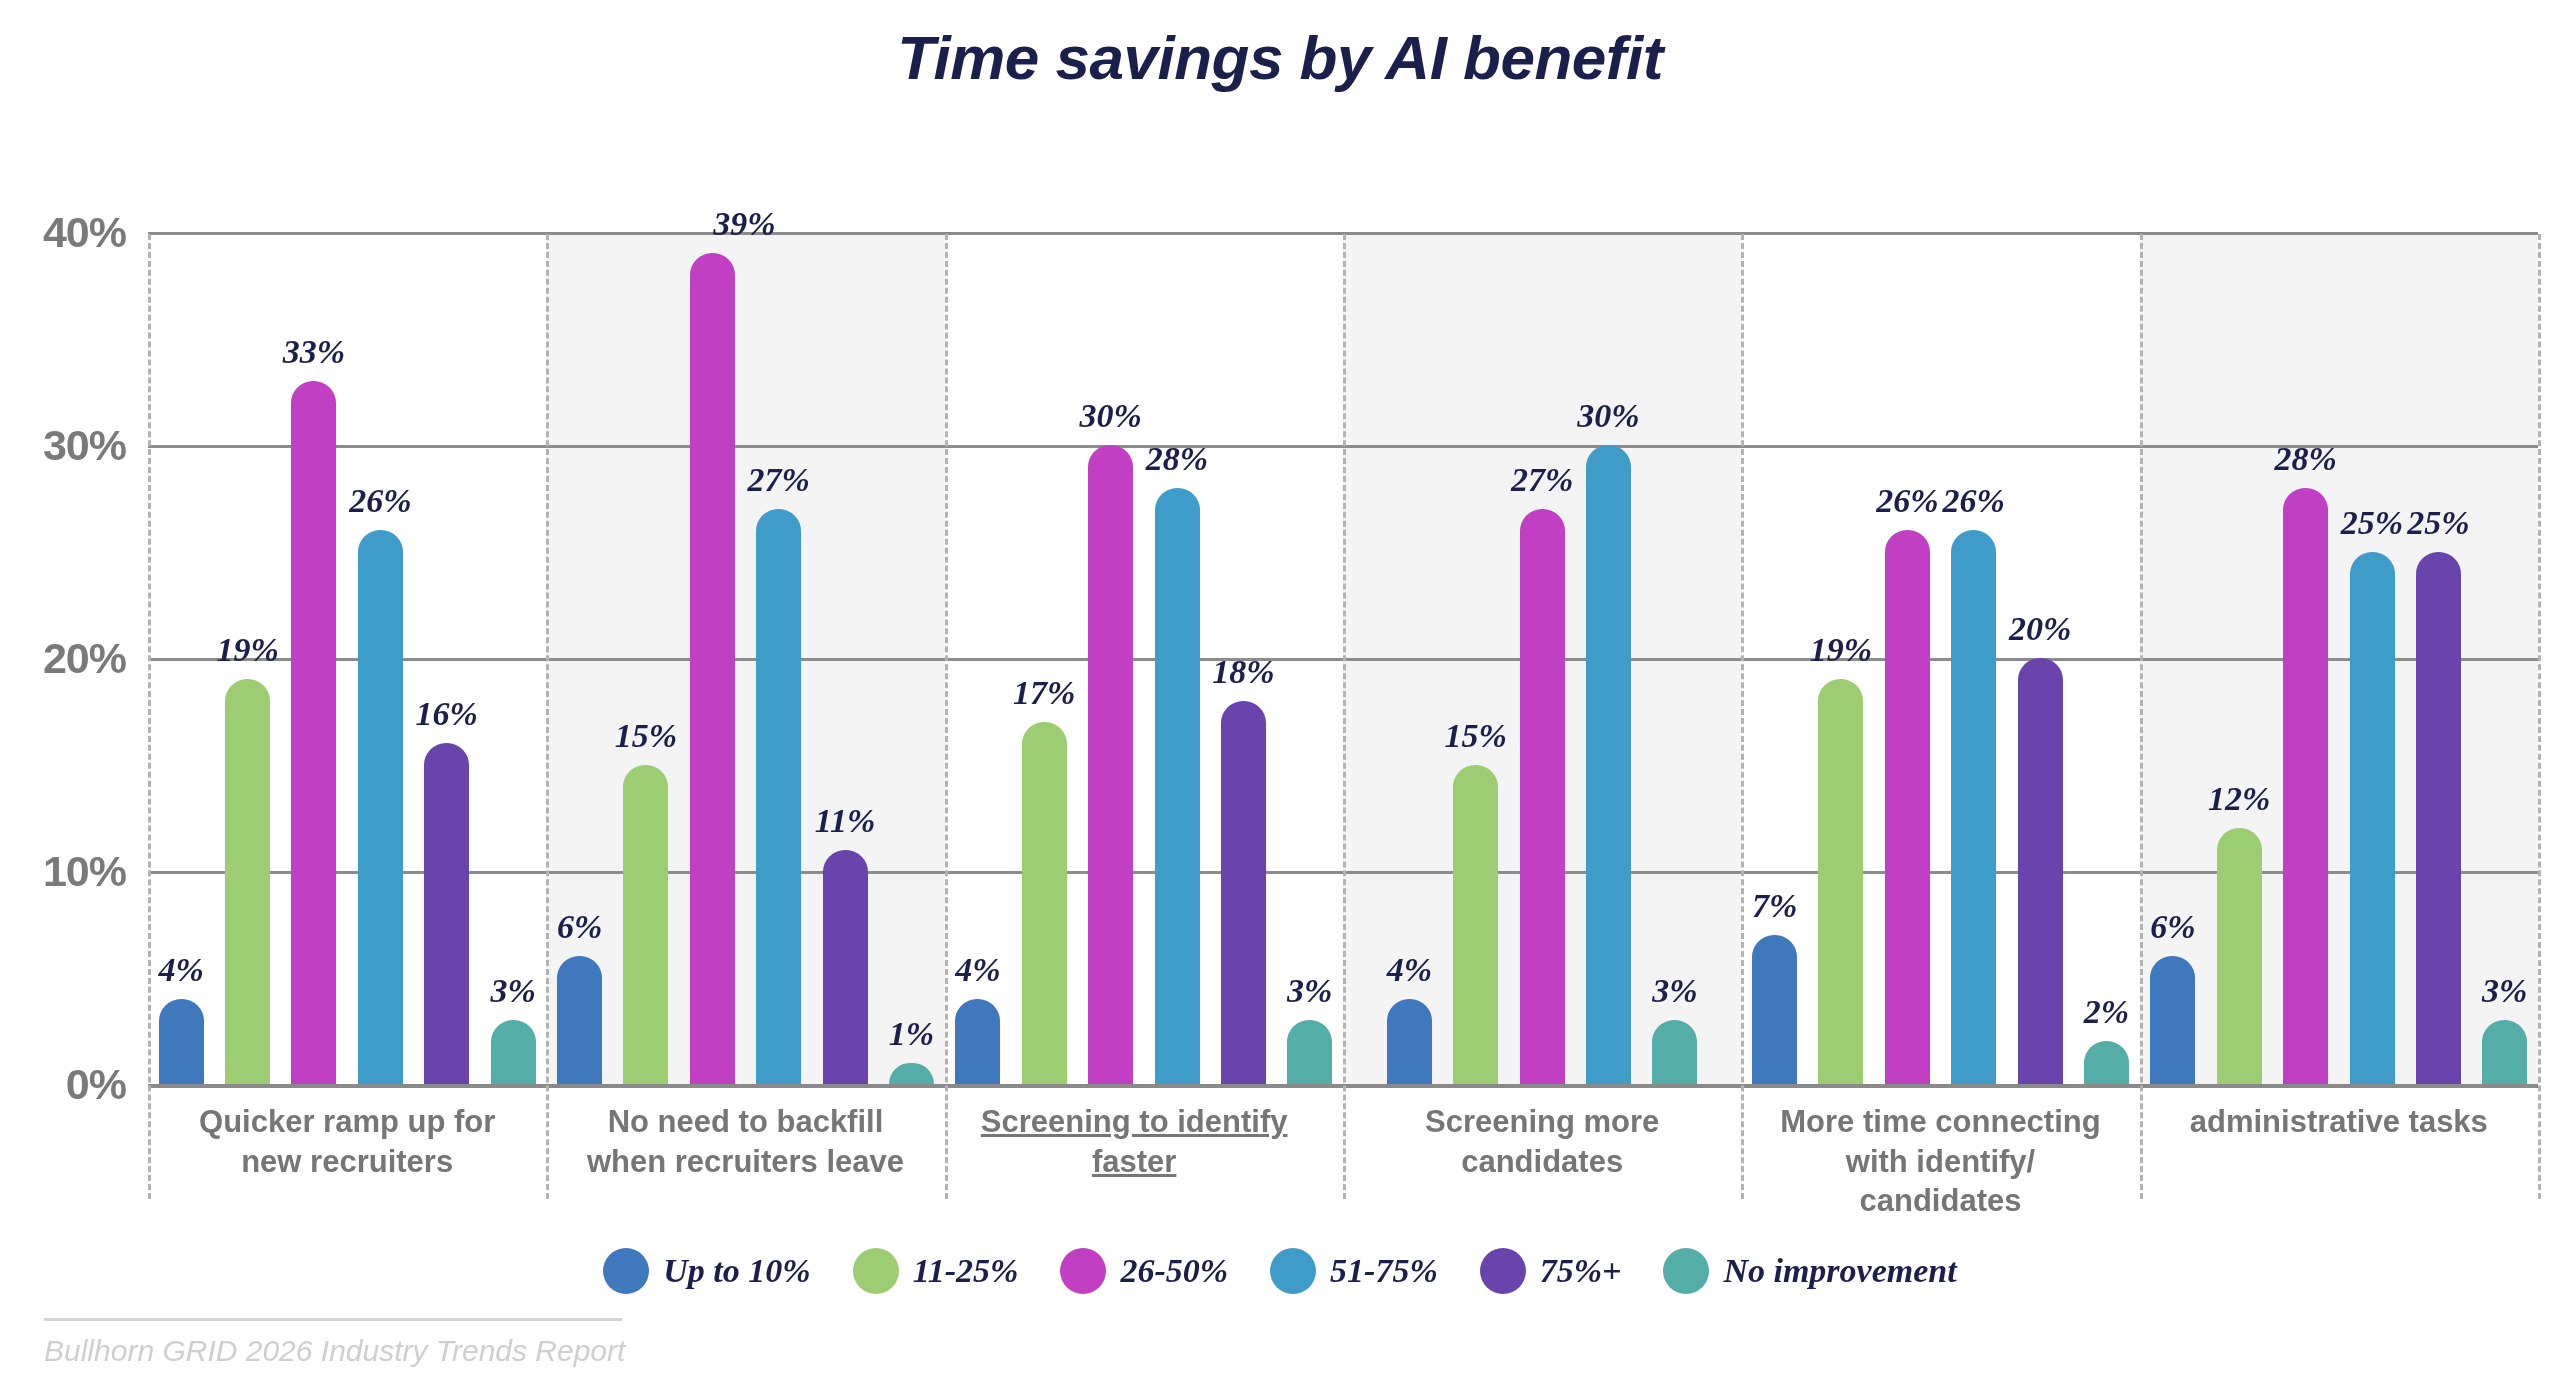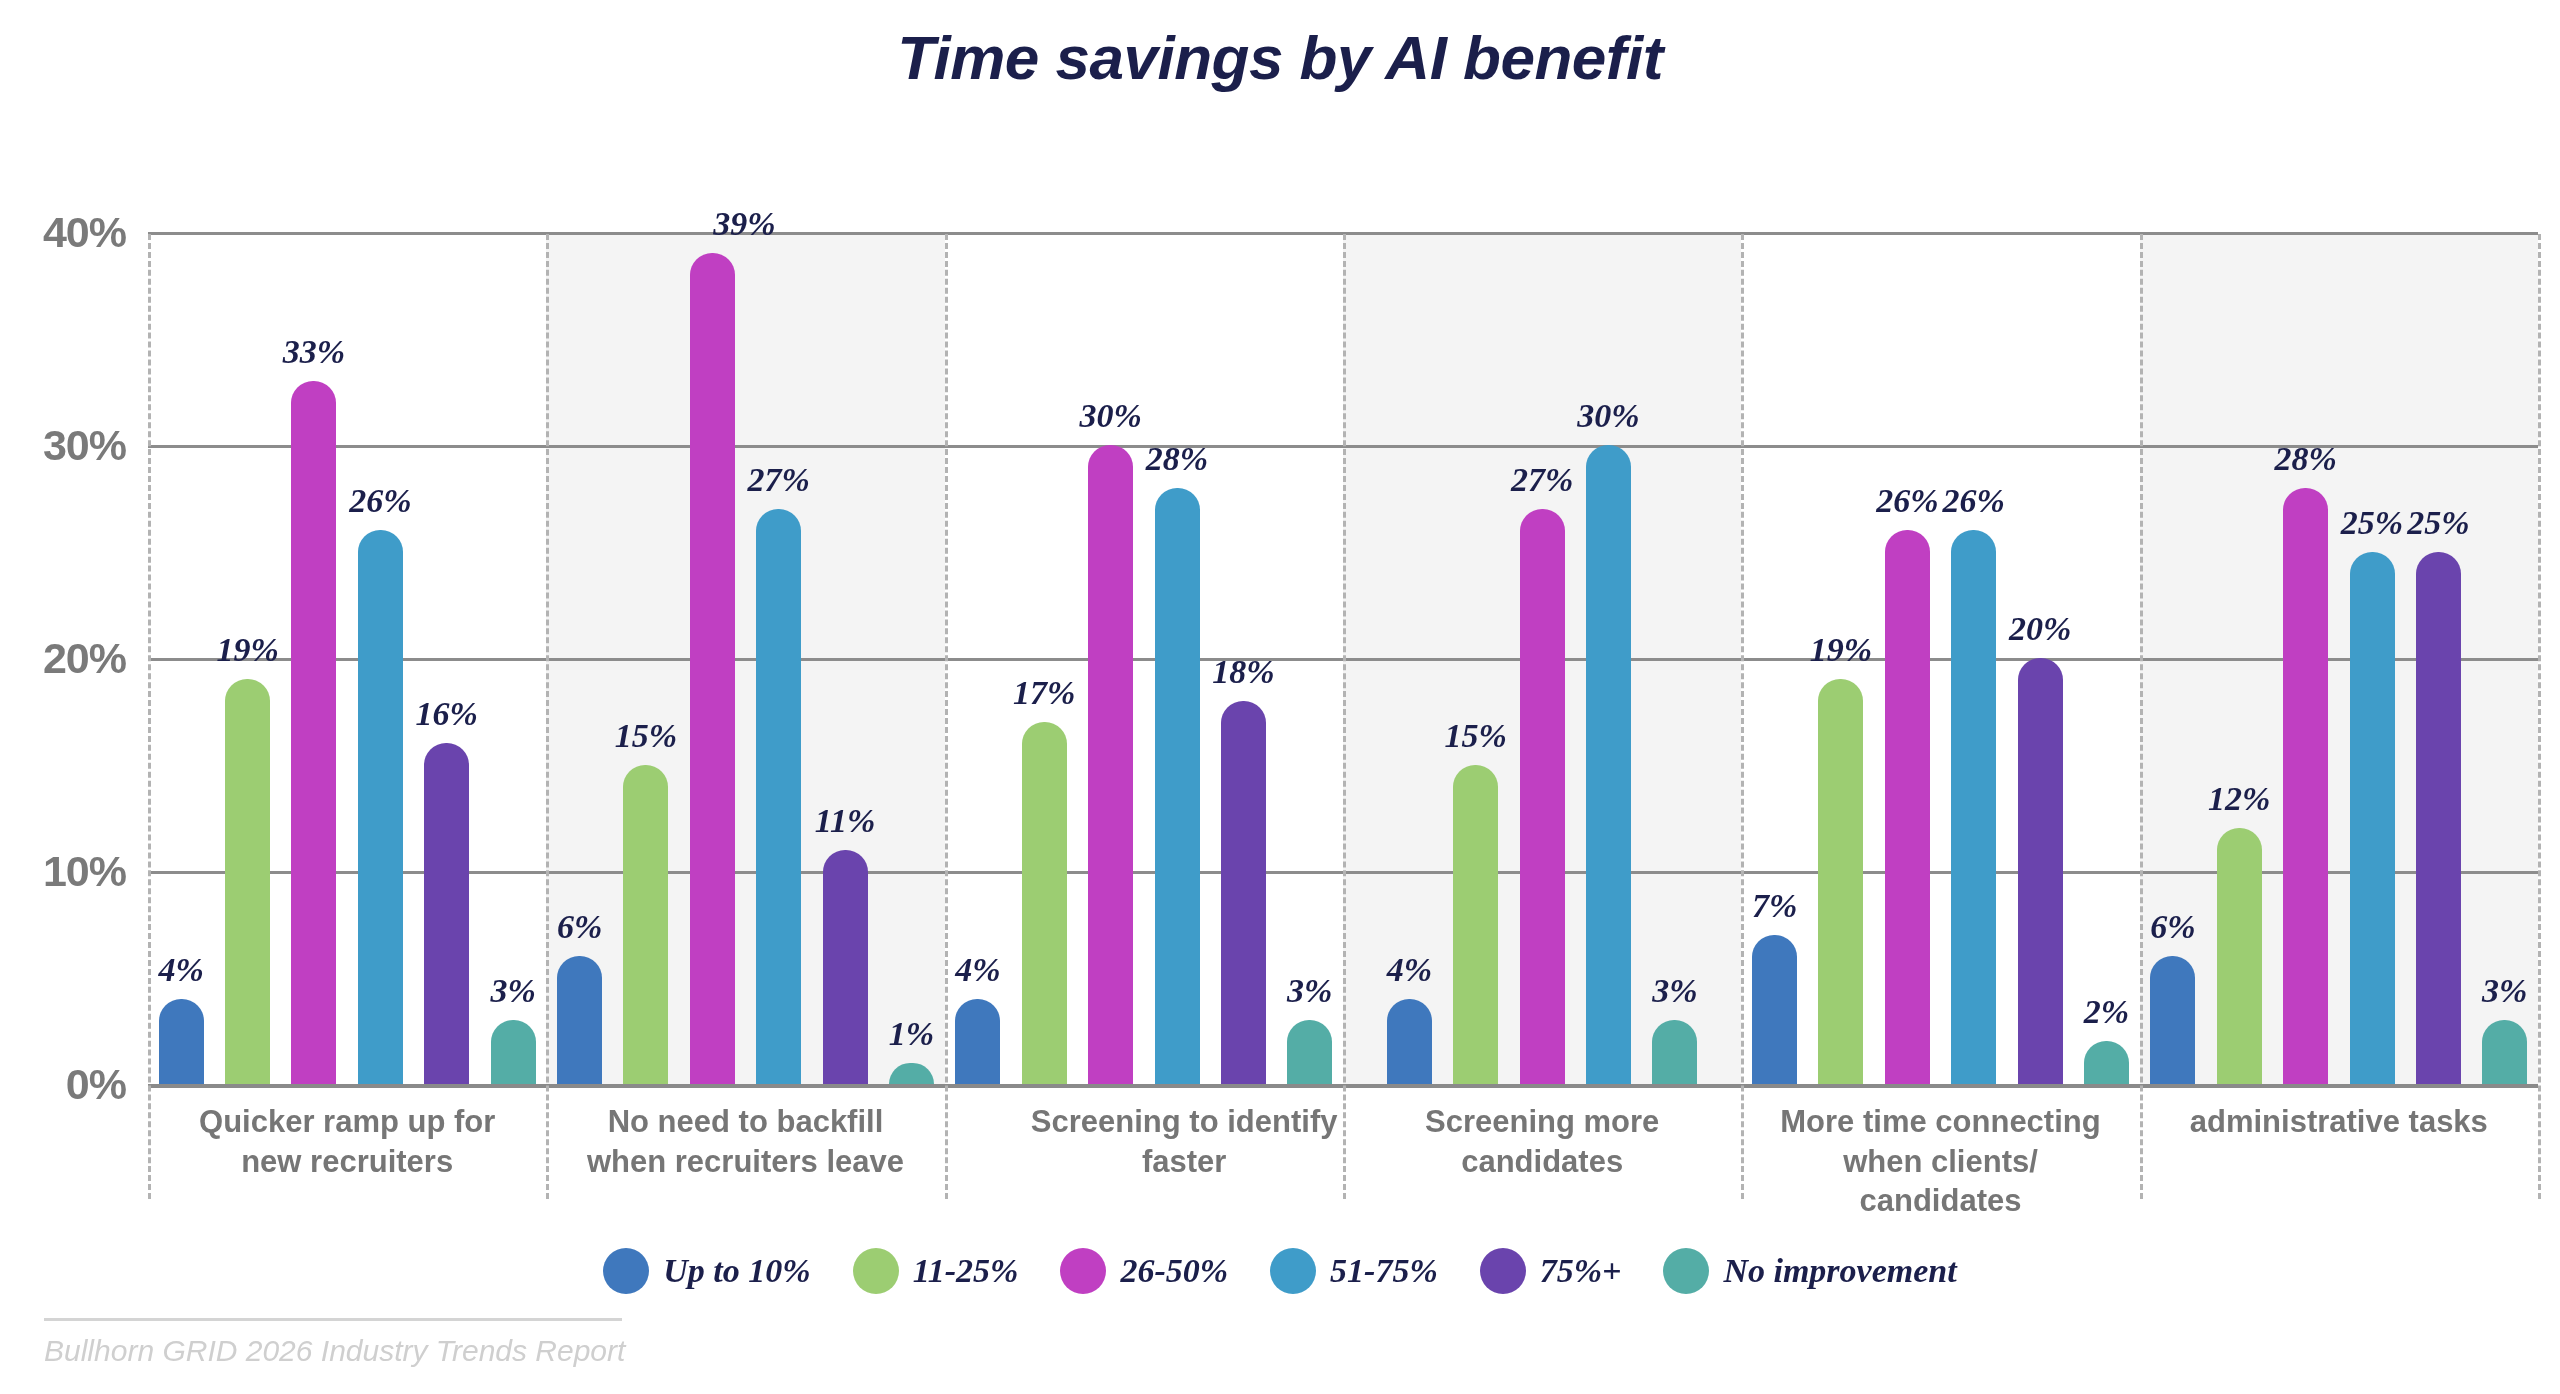--- a/index.html
+++ b/index.html
@@ -364,31 +364,31 @@
 
   <div id="cats">
       <div class="cat" style="left: 0px; width: 398.333px;">
         <div>Quicker ramp up for</div>
         <div>new recruiters</div>
       </div>
       <div class="cat" style="left: 398.333px; width: 398.333px;">
         <div>No need to backfill</div>
         <div>when recruiters leave</div>
       </div>
-      <div class="cat" style="left: 837px; width: 398.333px;">
+      <div class="cat" style="left: 787px; width: 398.333px; text-decoration: underline;">
         <div>Screening to identify</div>
         <div>faster</div>
       </div>
       <div class="cat" style="left: 1195px; width: 398.333px;">
         <div>Screening more</div>
         <div>candidates</div>
       </div>
       <div class="cat" style="left: 1593.33px; width: 398.333px;">
         <div>More time connecting</div>
-        <div>when clients/</div>
+        <div>with identify/</div>
         <div>candidates</div>
       </div>
       <div class="cat" style="left: 1991.67px; width: 398.333px;">
         <div>administrative tasks</div>
       </div>
     </div>
 
   <div id="legend">
       <div class="legend-item">
         <span class="legend-dot" style="background: rgb(63, 120, 189);"></span>

